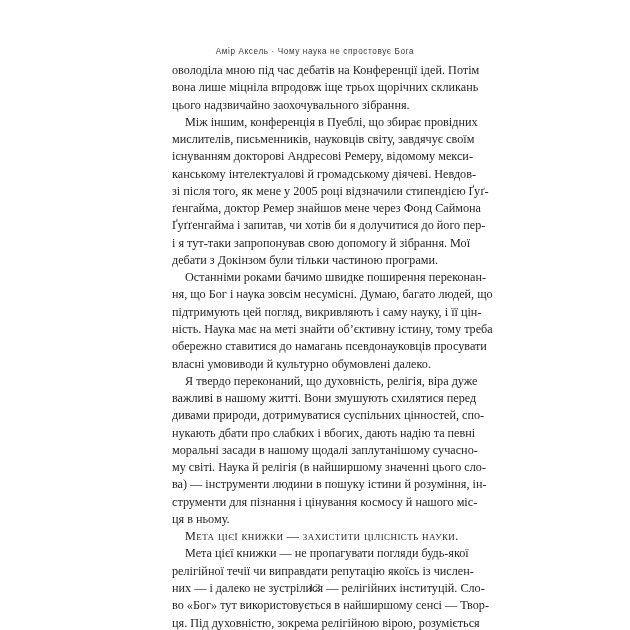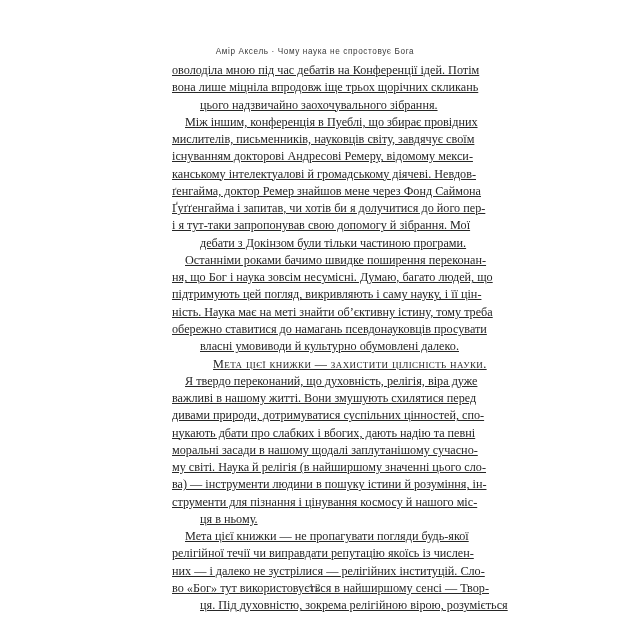--- a/index.html
+++ b/index.html
@@ -13,23 +13,23 @@
     font-family: "Liberation Sans", "DejaVu Sans", sans-serif;
     font-size: 8.2px; letter-spacing: 0.6px; color: #3a3a3a;
   }
   .body-text {
     position: absolute; top: 48px; left: 172px; width: 293px;
     font-family: "Liberation Serif", "DejaVu Serif", serif;
     font-size: 12.2px; line-height: 17.28px; color: #262626;
   }
   .line {
     display: block; white-space: nowrap; text-align: justify; text-align-last: justify;
-    height: 17.28px; overflow: visible; text-decoration: underline;
+    height: 17.28px; overflow: visible;
   }
-  .line.last { text-align-last: left; margin-left: 28px; }
+  .line.last { text-align-last: left; }
   .line.indent { padding-left: 13px; }
   .line.smallcaps { font-variant: small-caps; letter-spacing: 0.4px; }
   .folio {
     position: absolute; top: 567px; left: 0; width: 630px; text-align: center;
     font-family: "Liberation Serif", "DejaVu Serif", serif; font-size: 11px; color: #444; letter-spacing: 1px;
   }
 </style>
 </head>
 <body>
 
@@ -44,46 +44,47 @@
       <div>
         <span class="line">оволоділа мною під час дебатів на Конференції ідей. Потім</span>
         <span class="line">вона лише міцніла впродовж іще трьох щорічних скликань</span>
         <span class="line last">цього надзвичайно заохочувального зібрання.</span>
       </div>
       <div>
         <span class="line indent">Між іншим, конференція в Пуеблі, що збирає провідних</span>
         <span class="line">мислителів, письменників, науковців світу, завдячує своїм</span>
         <span class="line">існуванням докторові Андресові Ремеру, відомому мекси-</span>
         <span class="line">канському інтелектуалові й громадському діячеві. Невдов-</span>
+        <span class="line">зі після того, як мене у 2005 році відзначили стипендією Ґуґ-</span>
         <span class="line">ґенгайма, доктор Ремер знайшов мене через Фонд Саймона</span>
         <span class="line">Ґуґґенгайма і запитав, чи хотів би я долучитися до його пер-</span>
         <span class="line">і я тут-таки запропонував свою допомогу й зібрання. Мої</span>
         <span class="line last">дебати з Докінзом були тільки частиною програми.</span>
       </div>
       <div>
         <span class="line indent">Останніми роками бачимо швидке поширення переконан-</span>
         <span class="line">ня, що Бог і наука зовсім несумісні. Думаю, багато людей, що</span>
         <span class="line">підтримують цей погляд, викривляють і саму науку, і її цін-</span>
         <span class="line">ність. Наука має на меті знайти об’єктивну істину, тому треба</span>
         <span class="line">обережно ставитися до намагань псевдонауковців просувати</span>
         <span class="line last">власні умовиводи й культурно обумовлені далеко.</span>
       </div>
       <div>
-        <span class="line indent last smallcaps">Мета цієї книжки — захистити цілісність науки.</span>
-      </div>
-      <div>
         <span class="line indent">Я твердо переконаний, що духовність, релігія, віра дуже</span>
         <span class="line">важливі в нашому житті. Вони змушують схилятися перед</span>
         <span class="line">дивами природи, дотримуватися суспільних цінностей, спо-</span>
         <span class="line">нукають дбати про слабких і вбогих, дають надію та певні</span>
         <span class="line">моральні засади в нашому щодалі заплутанішому сучасно-</span>
         <span class="line">му світі. Наука й релігія (в найширшому значенні цього сло-</span>
         <span class="line">ва) — інструменти людини в пошуку істини й розуміння, ін-</span>
         <span class="line">струменти для пізнання і цінування космосу й нашого міс-</span>
         <span class="line last">ця в ньому.</span>
+      </div>
+      <div>
+        <span class="line indent last smallcaps">Мета цієї книжки — захистити цілісність науки.</span>
       </div>
       <div>
         <span class="line indent">Мета цієї книжки — не пропагувати погляди будь-якої</span>
         <span class="line">релігійної течії чи виправдати репутацію якоїсь із числен-</span>
         <span class="line">них — і далеко не зустрілися — релігійних інституцій. Сло-</span>
         <span class="line">во «Бог» тут використовується в найширшому сенсі — Твор-</span>
         <span class="line last">ця. Під духовністю, зокрема релігійною вірою, розуміється</span>
       </div>
     </div>
 

